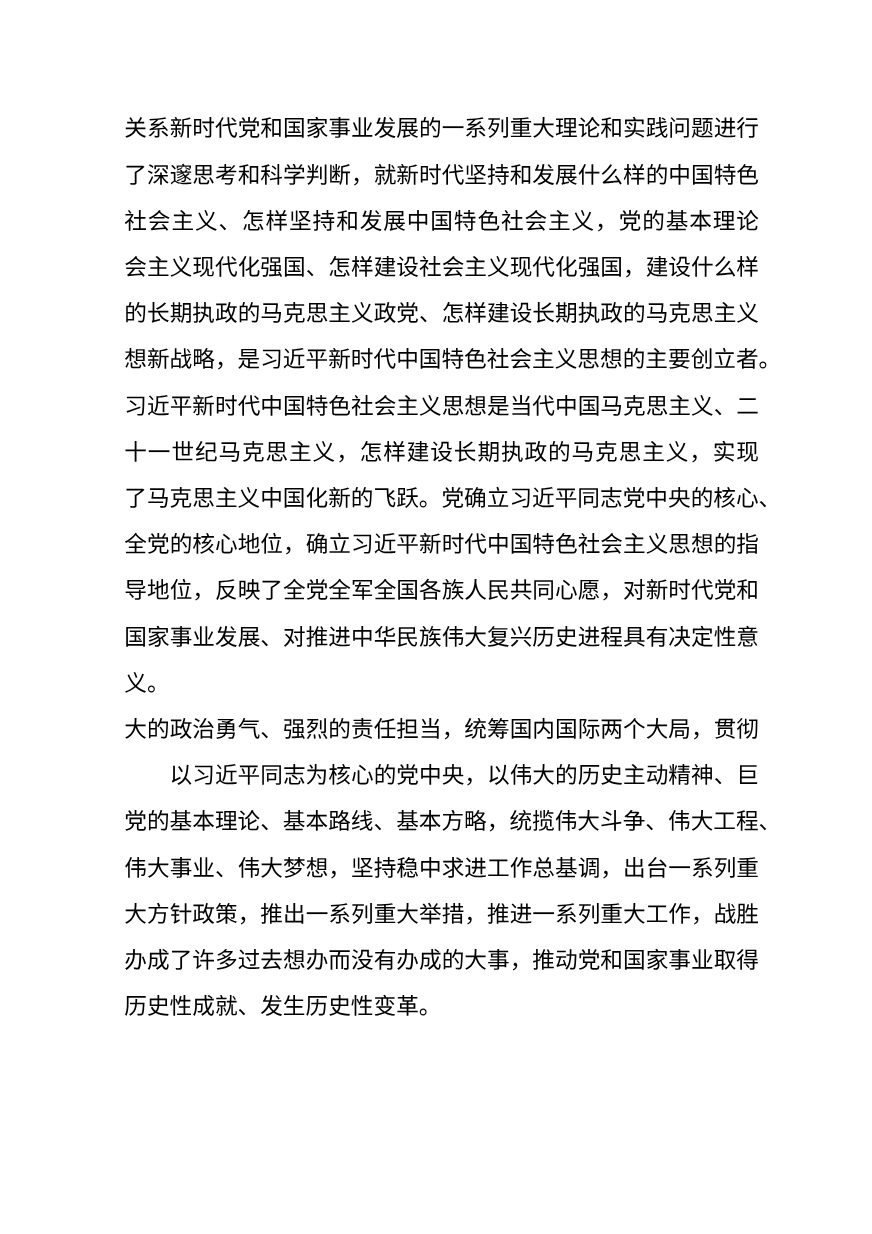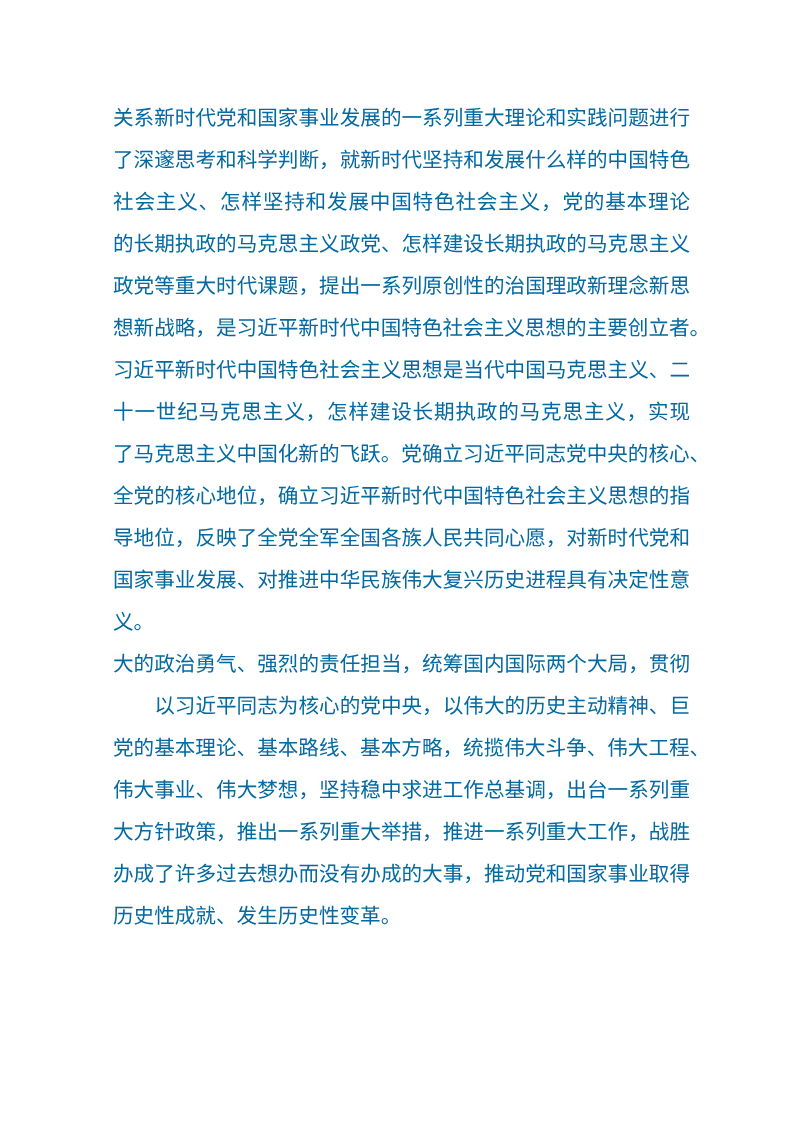--- a/index.html
+++ b/index.html
@@ -12,21 +12,21 @@
     width: 793px;
     height: 1122px;
     overflow: hidden;
     font-family: "Liberation Serif", "DejaVu Serif", serif;
   }
   .page {
     box-sizing: border-box;
     width: 793px;
     height: 1122px;
     background: #ffffff;
-    color: #0369a1;
+    color: #000000;
     padding: 97px 103px 0 113px;
   }
   .paragraph {
     margin: 0;
     padding: 0;
   }
   .text-line {
     box-sizing: border-box;
     width: 577px;
     height: 42px;
@@ -51,22 +51,22 @@
 </style>
 </head>
 <body>
 
 <div class="page">
 
   <div class="paragraph">
     <div class="text-line">关系新时代党和国家事业发展的一系列重大理论和实践问题进行</div>
     <div class="text-line">了深邃思考和科学判断，就新时代坚持和发展什么样的中国特色</div>
     <div class="text-line">社会主义、怎样坚持和发展中国特色社会主义，党的基本理论</div>
+    <div class="text-line">会主义现代化强国、怎样建设社会主义现代化强国，建设什么样</div>
     <div class="text-line">的长期执政的马克思主义政党、怎样建设长期执政的马克思主义</div>
-    <div class="text-line">政党等重大时代课题，提出一系列原创性的治国理政新理念新思</div>
     <div class="text-line">想新战略，是习近平新时代中国特色社会主义思想的主要创立者。</div>
     <div class="text-line">习近平新时代中国特色社会主义思想是当代中国马克思主义、二</div>
     <div class="text-line">十一世纪马克思主义，怎样建设长期执政的马克思主义，实现</div>
     <div class="text-line">了马克思主义中国化新的飞跃。党确立习近平同志党中央的核心、</div>
     <div class="text-line">全党的核心地位，确立习近平新时代中国特色社会主义思想的指</div>
     <div class="text-line">导地位，反映了全党全军全国各族人民共同心愿，对新时代党和</div>
     <div class="text-line">国家事业发展、对推进中华民族伟大复兴历史进程具有决定性意</div>
     <div class="text-line para-end">义。</div>
   </div>
 

